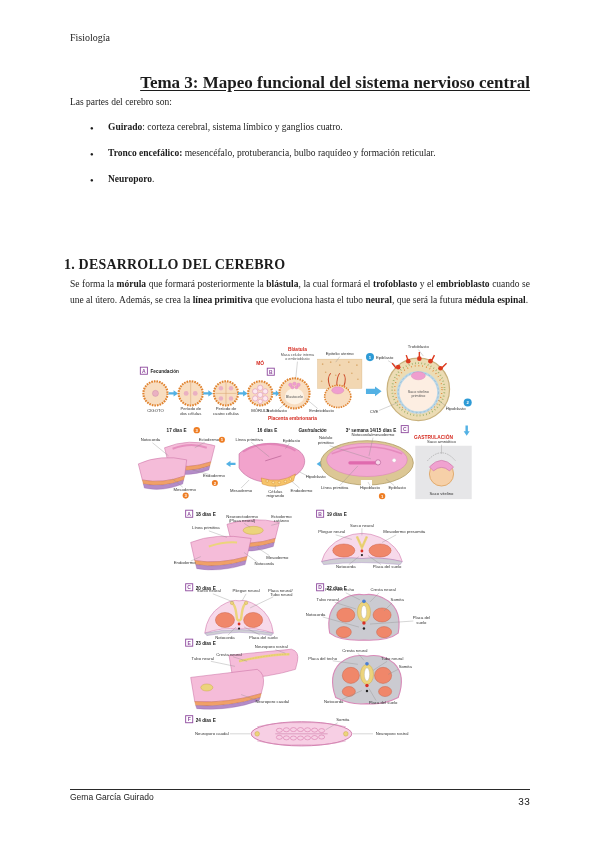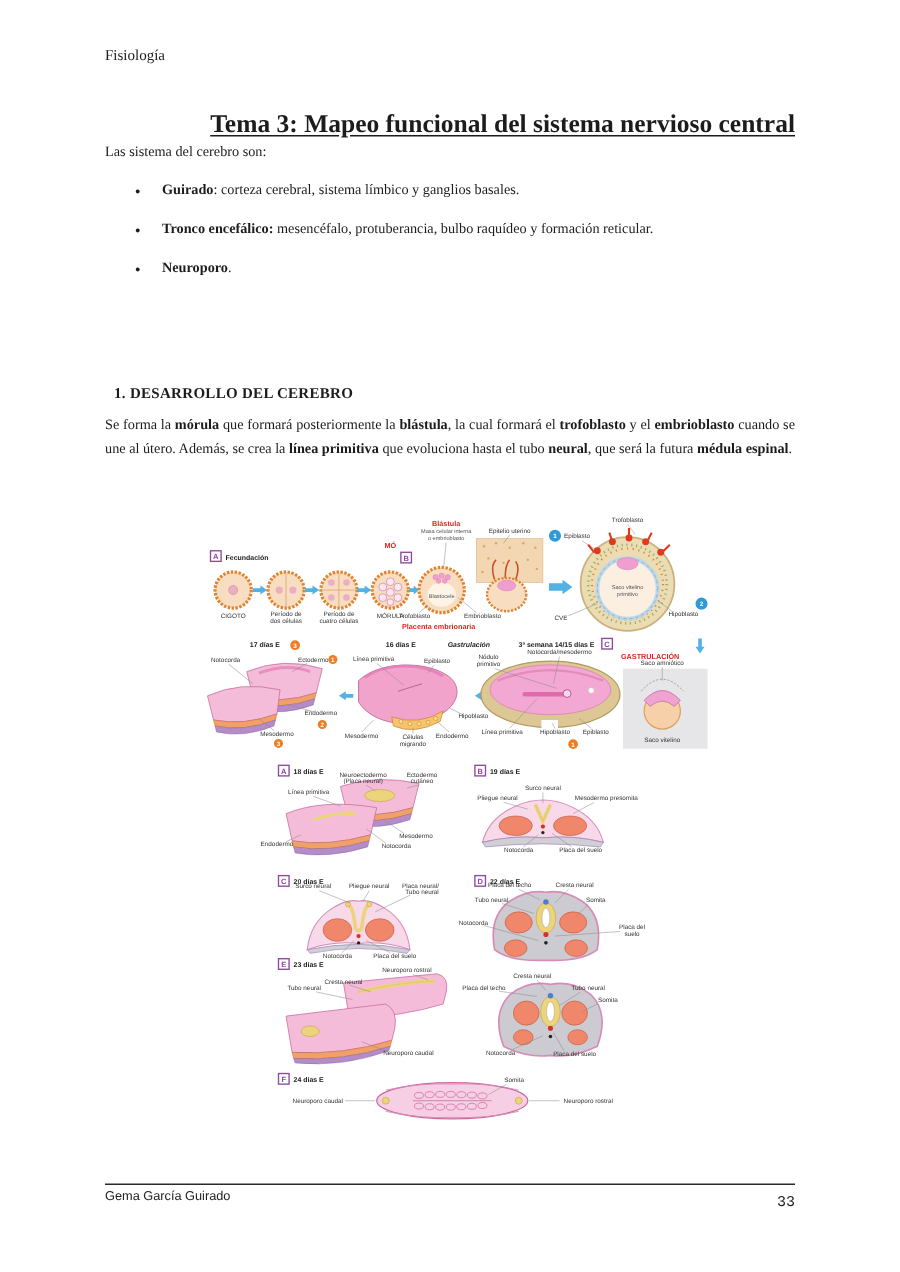--- a/index.html
+++ b/index.html
@@ -7,21 +7,21 @@
        font-family:"Liberation Serif",serif;color:#1c1c1c;overflow:hidden;}
   .abs{position:absolute;}
   .hdr{left:70px;top:32px;font-size:10px;}
   .title{left:70px;top:73px;width:460px;text-align:right;font-size:17px;font-weight:bold;
          text-decoration:underline;text-underline-offset:2px;}
   .intro{left:70px;top:97px;font-size:9.5px;}
   .bullets{left:90px;top:122px;width:440px;}
   .bi{display:flex;align-items:flex-start;margin-bottom:14px;font-size:9.5px;}
   .dot{width:18px;flex:0 0 18px;font-size:6px;line-height:12px;}
   .dot::before{content:"●";}
-  .sect{left:76px;top:257px;font-size:10px;font-weight:bold;letter-spacing:.2px;}
+  .sect{left:64px;top:257px;font-size:14px;font-weight:bold;letter-spacing:.2px;}
   .para{left:70px;top:277px;width:460px;font-size:9.5px;line-height:15.5px;text-align:justify;}
   .fig{left:128px;top:341px;width:348px;height:418px;}
   .rule{left:70px;top:789px;width:460px;border-top:1.4px solid #2a2a2a;height:0;}
   .author{left:70px;top:792px;font-family:"Liberation Sans",sans-serif;font-size:8.5px;color:#222;}
   .pnum{left:70px;top:797px;width:460px;text-align:right;font-family:Liberation Mono, monospace;font-size:10px;}
   
   text{font-family:"Liberation Sans",sans-serif;}
   .t{font-size:4.2px;fill:#333;text-anchor:middle;}
   .tt{font-size:3.7px;fill:#555;text-anchor:middle;}
   .th{font-size:4.6px;font-weight:bold;fill:#222;text-anchor:middle;}
@@ -36,26 +36,26 @@
   .pinkwedge{fill:#f5bcd9;stroke:#c7699f;stroke-width:.5;}
   .salmon{fill:#f0876a;stroke:#c4543a;stroke-width:.4;}
   .yellow{fill:#ecd47c;stroke:#c2a53a;stroke-width:.4;}
   .arrow{fill:#53b1e4;}
 </style>
 </head>
 <body>
 
 <div class="abs hdr">Fisiología</div>
 <div class="abs title">Tema 3: Mapeo funcional del sistema nervioso central</div>
-<div class="abs intro">Las sistema del cerebro son:</div>
+<div class="abs intro">Las partes del cerebro son:</div>
 
 <div class="abs bullets">
   <div class="bi">
     <span class="dot"></span>
-    <span><span style="font-weight: bold;">Guirado</span><span>: corteza cerebral, sistema límbico y ganglios basales.</span></span>
+    <span><span style="font-weight: bold;">Guirado</span><span>: corteza cerebral, sistema límbico y ganglios cuatro.</span></span>
   </div>
   <div class="bi">
     <span class="dot"></span>
     <span><span style="font-weight: bold;">Tronco encefálico:</span><span> mesencéfalo, protuberancia, bulbo raquídeo y formación reticular.</span></span>
   </div>
   <div class="bi">
     <span class="dot"></span>
     <span><span style="font-weight: bold;">Neuroporo</span><span>.</span></span>
   </div>
 </div>

